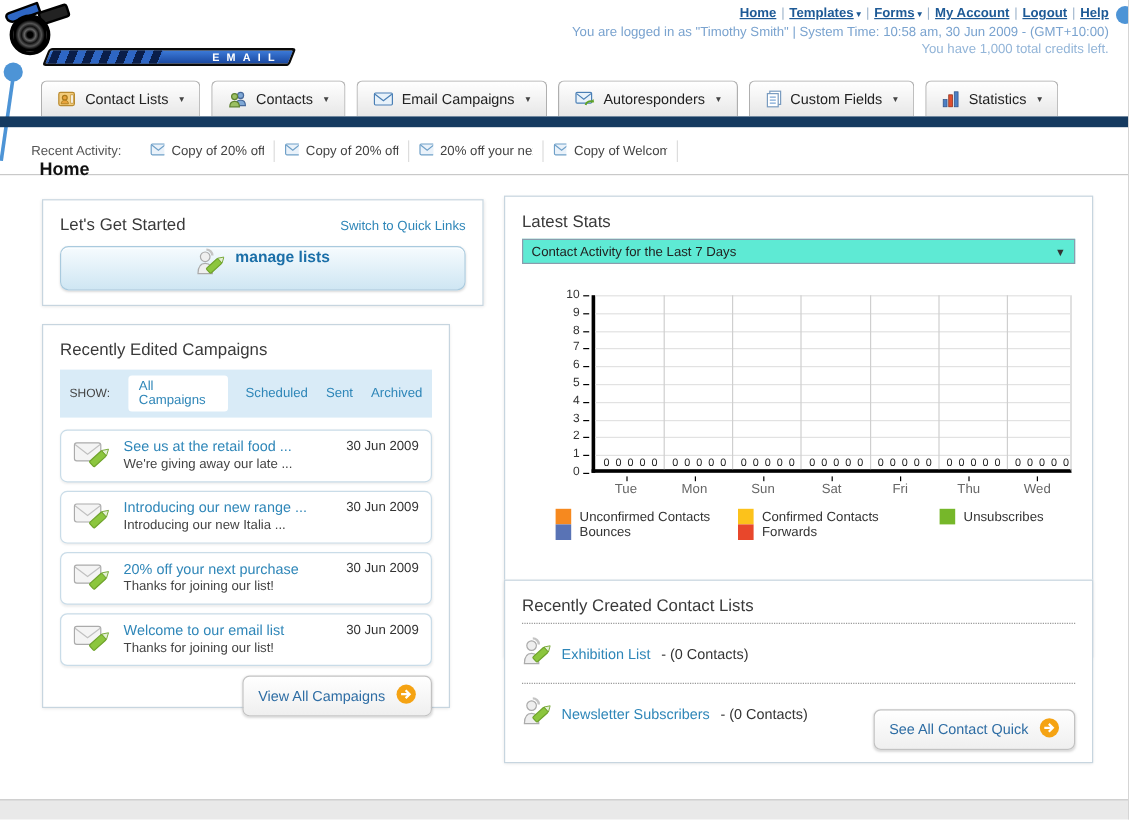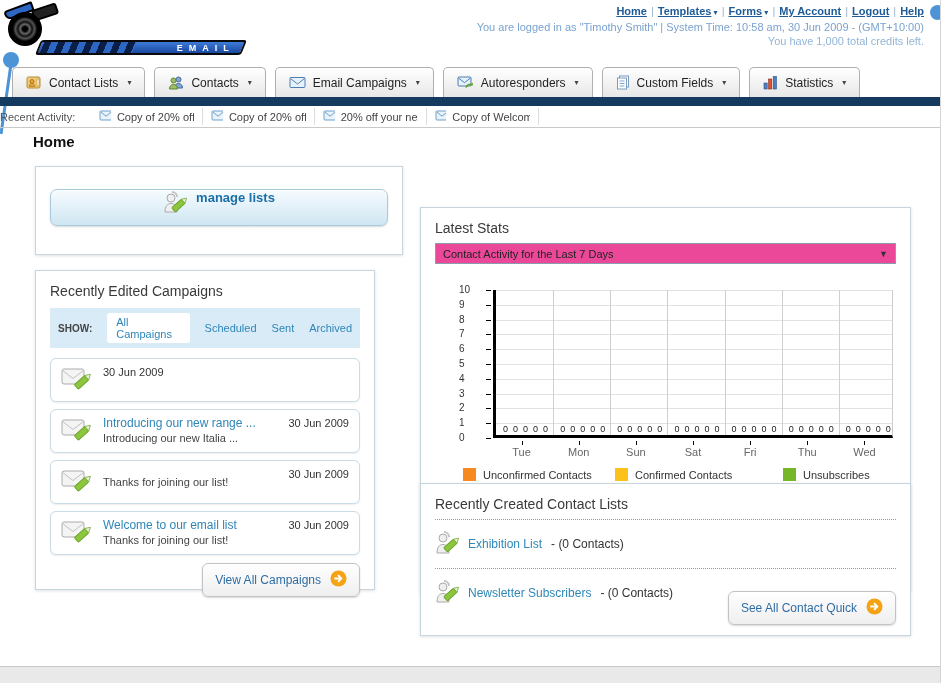--- a/index.html
+++ b/index.html
@@ -26,32 +26,32 @@
   .top-nav .caret { font-size:8px; color:#1E5A96; }
   .top-nav .sep { color:#9DB4CB; margin:0 4px; }
   .help-dot { position:absolute; top:5px; right:-5px; width:15px; height:15px; border-radius:50%; background:#4D94D6; }
 
   .login1 { position:absolute; top:21px; right:16px; font-size:11px; color:#7AA3CF; }
   .login2 { position:absolute; top:35px; right:16px; font-size:11px; color:#93B5D8; }
 
   .pin { position:absolute; left:0; top:50px; }
 
   
-  .tabs { position:absolute; top:60px; left:0; right:0; height:37px; padding-left:12px; white-space:nowrap; }
+  .tabs { position:absolute; top:60px; left:0; right:0; height:37px; padding-left:34px; white-space:nowrap; }
   .tab { display:inline-flex; align-items:center; gap:7px; height:30px; margin-top:7px; margin-right:9px; padding:0 13px;
     border:1px solid #AFAFAF; border-bottom:none; border-radius:5px 5px 0 0;
     background:linear-gradient(#FFFFFF,#E7E7E7); font-size:12px; color:#222; cursor:pointer; vertical-align:bottom; }
   .tab .caret { font-size:8px; color:#444; margin-left:2px; }
   .tab svg { display:block; }
 
   .navy-strip { position:absolute; top:97px; left:0; right:0; height:9px; background:#153A60; }
 
   
-  .recent { position:absolute; top:106px; left:0; right:0; height:22px; border-bottom:1px solid #C9C9C9;
-    display:flex; align-items:center; font-size:11px; }
+  .recent { position:absolute; top:106px; left:0; right:0; height:40px; border-bottom:1px solid #C9C9C9;
+    display:flex; align-items:center; padding-left:26px; font-size:11px; }
   .recent-label { color:#555; margin-right:16px; }
   .ra-item { display:flex; align-items:center; gap:6px; width:112px; overflow:hidden; white-space:nowrap;
     padding:2px 8px; border-right:1px solid #DDD; color:#444; cursor:pointer; }
   .ra-item span { overflow:hidden; }
 
   
   .home-title { position:absolute; left:33px; top:133px; font-size:15px; font-weight:bold; color:#111; }
 
   .panel { position:absolute; background:#fff; border:1px solid #C7D5DF; box-shadow:0 1px 3px rgba(0,0,0,.12); }
   .panel-inner { padding:12px 14px; position:relative; height:100%; }
@@ -60,51 +60,51 @@
   #panel-getstarted { left:35px; top:166px; width:368px; height:89px; }
   .gs-head { display:flex; justify-content:space-between; align-items:baseline; }
   .gs-link { font-size:11px; color:#2E86B8; cursor:pointer; }
   .gs-buttons { display:flex; gap:14px; margin-top:10px; }
   .gs-btn { flex:1; height:37px; display:flex; align-items:flex-start; justify-content:center; gap:9px;
     border:1px solid #A9CADE; border-radius:7px; background:linear-gradient(#F6FBFE,#CFE6F3);
     box-shadow:inset 0 1px 0 #fff, 0 1px 2px rgba(0,0,0,.15); color:#1B6FA8; font-weight:bold; font-size:13px; cursor:pointer; }
 
   #panel-campaigns { left:35px; top:270px; width:340px; height:320px; }
   .show-bar { margin-top:9px; background:#D9EBF7; padding:5px 8px; display:flex; align-items:center; gap:15px; font-size:11px; }
-  .show-label { font-size:10px; font-weight:bold; color:#444; }
+  .show-label { font-size:10px; font-weight:normal; color:#444; }
   .filter { color:#2E86B8; cursor:pointer; }
   .filter.active { background:#fff; padding:3px 9px; border-radius:3px; }
   .camp-list { margin-top:10px; }
   .camp-item { height:44px; border:1px solid #C9DCE8; border-radius:6px; box-shadow:0 1px 2px rgba(0,0,0,.07);
     margin-bottom:7px; display:flex; align-items:center; padding:0 10px; gap:10px; background:#fff; cursor:pointer; }
   .camp-text { flex:1; line-height:15px; }
   .camp-title { font-size:12px; color:#2E86B8; cursor:pointer; }
   .camp-sub { font-size:11px; color:#444; }
   .camp-date { font-size:11px; color:#333; align-self:flex-start; padding-top:7px; }
   .viewall-row { text-align:right; margin-top:8px; }
 
   .pill-btn { display:inline-flex; align-items:center; gap:9px; padding:6px 12px; background:linear-gradient(#FFFFFF,#EFEFEF);
     border:1px solid #C2C2C2; border-radius:6px; box-shadow:0 1px 2px rgba(0,0,0,.15); color:#2E6DA4; font-size:12px; cursor:pointer; }
 
-  #panel-stats { left:420px; top:163px; width:491px; height:385px;margin-top:44px; }
-  .stats-dropdown { margin-top:7px; height:21px; border:1px solid #8A9CAD; background:#ec4899; display:flex; align-items:center;
+  #panel-stats { left:420px; top:163px; width:491px; height:385px; }
+  .stats-dropdown { margin-top:7px; height:21px; border:1px solid #8A9CAD; background:#5eead4; display:flex; align-items:center;
     justify-content:space-between; padding:0 7px; font-size:11px; color:#222; cursor:pointer; }
   .stats-dropdown .dd-caret { font-size:9px; color:#333; }
 
   .chart { position:relative; margin-top:22px; margin-left:24px; width:442px; height:172px; font-family:"Liberation Sans", sans-serif; }
-  .ylab { position:absolute; width:24px; text-align:left; font-size:10px; color:#333; }
+  .ylab { position:absolute; width:24px; text-align:right; font-size:10px; color:#333; }
   .ytick { position:absolute; width:5px; height:1px; background:#000; }
   .plot { position:absolute; left:34px; top:4px; width:400px; height:148px; border-left:3px solid #000; border-bottom:3px solid #000; border-right:1px solid #CCC; background:#fff; }
   .hgrid { position:absolute; left:0; right:0; height:1px; background:#E2E2E2; }
   .vgrid { position:absolute; top:0; bottom:0; width:1px; background:#CFCFCF; }
   .zero { position:absolute; bottom:1px; font-size:9px; color:#222; width:9px; text-align:center; }
   .xtick { position:absolute; width:1px; height:4px; background:#000; }
   .xlab { position:absolute; font-size:11px; color:#666; text-align:center; }
 
-  .legend { margin-top:10px; margin-left:28px; display:grid; grid-template-columns:152px 168px 140px; row-gap:22px; }
+  .legend { margin-top:10px; margin-left:28px; display:grid; grid-template-columns:152px 168px 140px; row-gap:0; }
   .leg-item { display:flex; align-items:center; gap:7px; font-size:11px; color:#333; }
   .leg-swatch { width:13px; height:13px; }
 
   #panel-lists { left:420px; top:483px; width:491px; height:153px; }
   .dotted { border-top:1px dotted #999; margin:7px 0; }
   .cl-item { display:flex; align-items:center; gap:9px; padding:2px 0; }
   .cl-link { font-size:12px; color:#2E86B8; cursor:pointer; }
   .cl-meta { font-size:12px; color:#333; }
   .seeall-row { position:absolute; right:14px; bottom:10px; }
 
@@ -231,20 +231,24 @@
             </svg></span>
           <span>Copy of Welcome to</span>
         </span>
       </span>
   </div>
 
   <div class="home-title">Home</div>
 
   <div class="panel" id="panel-getstarted">
     <div class="panel-inner">
+      <div class="gs-head">
+        <span class="panel-title">Let's Get Started</span>
+        <span class="gs-link">Switch to Quick Links</span>
+      </div>
       <div class="gs-buttons">
         <div class="gs-btn">
           <span><svg width="24" height="24" viewBox="0 0 24 24">
                 <path d="M9 2a5 5 0 0 1 5 5" fill="none" stroke="#C4C4C4" stroke-width="2"></path>
                 <circle cx="8" cy="8" r="4" fill="#EFEFEF" stroke="#ABABAB"></circle>
                 <path d="M2 22c0-6 2.5-8.5 6-8.5s6 2.5 6 8.5z" fill="#EFEFEF" stroke="#ABABAB"></path>
                 <g transform="rotate(-42 16 14)">
                   <rect x="8" y="12" width="13" height="5.5" rx="1" fill="#8CC63E" stroke="#6FA32B"></rect>
                   <path d="M21 12l4.5 2.8-4.5 2.7z" fill="#E5F0D5" stroke="#6FA32B" stroke-width=".7"></path>
                 </g>
@@ -270,20 +274,24 @@
       <div class="camp-list" id="camp-list">
           <div class="camp-item">
             <span><svg width="32" height="26" viewBox="0 0 32 26">
                 <rect x="1" y="4" width="22" height="15" rx="2" fill="#F4F4F4" stroke="#ABABAB"></rect>
                 <path d="M1.5 5.5l10.5 8 10.5-8" fill="none" stroke="#C0C0C0"></path>
                 <g transform="rotate(-42 22 16)">
                   <rect x="13" y="13" width="14" height="6" rx="1" fill="#8CC63E" stroke="#6FA32B"></rect>
                   <path d="M27 13l5 3-5 3z" fill="#E5F0D5" stroke="#6FA32B" stroke-width=".7"></path>
                 </g>
               </svg></span>
+            <div class="camp-text">
+              <div class="camp-title">See us at the retail food ...</div>
+              <div class="camp-sub">We're giving away our late ...</div>
+            </div>
             <div class="camp-date">30 Jun 2009</div>
           </div>
           <div class="camp-item">
             <span><svg width="32" height="26" viewBox="0 0 32 26">
                 <rect x="1" y="4" width="22" height="15" rx="2" fill="#F4F4F4" stroke="#ABABAB"></rect>
                 <path d="M1.5 5.5l10.5 8 10.5-8" fill="none" stroke="#C0C0C0"></path>
                 <g transform="rotate(-42 22 16)">
                   <rect x="13" y="13" width="14" height="6" rx="1" fill="#8CC63E" stroke="#6FA32B"></rect>
                   <path d="M27 13l5 3-5 3z" fill="#E5F0D5" stroke="#6FA32B" stroke-width=".7"></path>
                 </g>
@@ -297,20 +305,21 @@
           <div class="camp-item">
             <span><svg width="32" height="26" viewBox="0 0 32 26">
                 <rect x="1" y="4" width="22" height="15" rx="2" fill="#F4F4F4" stroke="#ABABAB"></rect>
                 <path d="M1.5 5.5l10.5 8 10.5-8" fill="none" stroke="#C0C0C0"></path>
                 <g transform="rotate(-42 22 16)">
                   <rect x="13" y="13" width="14" height="6" rx="1" fill="#8CC63E" stroke="#6FA32B"></rect>
                   <path d="M27 13l5 3-5 3z" fill="#E5F0D5" stroke="#6FA32B" stroke-width=".7"></path>
                 </g>
               </svg></span>
             <div class="camp-text">
+              <div class="camp-title">20% off your next purchase</div>
               <div class="camp-sub">Thanks for joining our list!</div>
             </div>
             <div class="camp-date">30 Jun 2009</div>
           </div>
           <div class="camp-item">
             <span><svg width="32" height="26" viewBox="0 0 32 26">
                 <rect x="1" y="4" width="22" height="15" rx="2" fill="#F4F4F4" stroke="#ABABAB"></rect>
                 <path d="M1.5 5.5l10.5 8 10.5-8" fill="none" stroke="#C0C0C0"></path>
                 <g transform="rotate(-42 22 16)">
                   <rect x="13" y="13" width="14" height="6" rx="1" fill="#8CC63E" stroke="#6FA32B"></rect>

